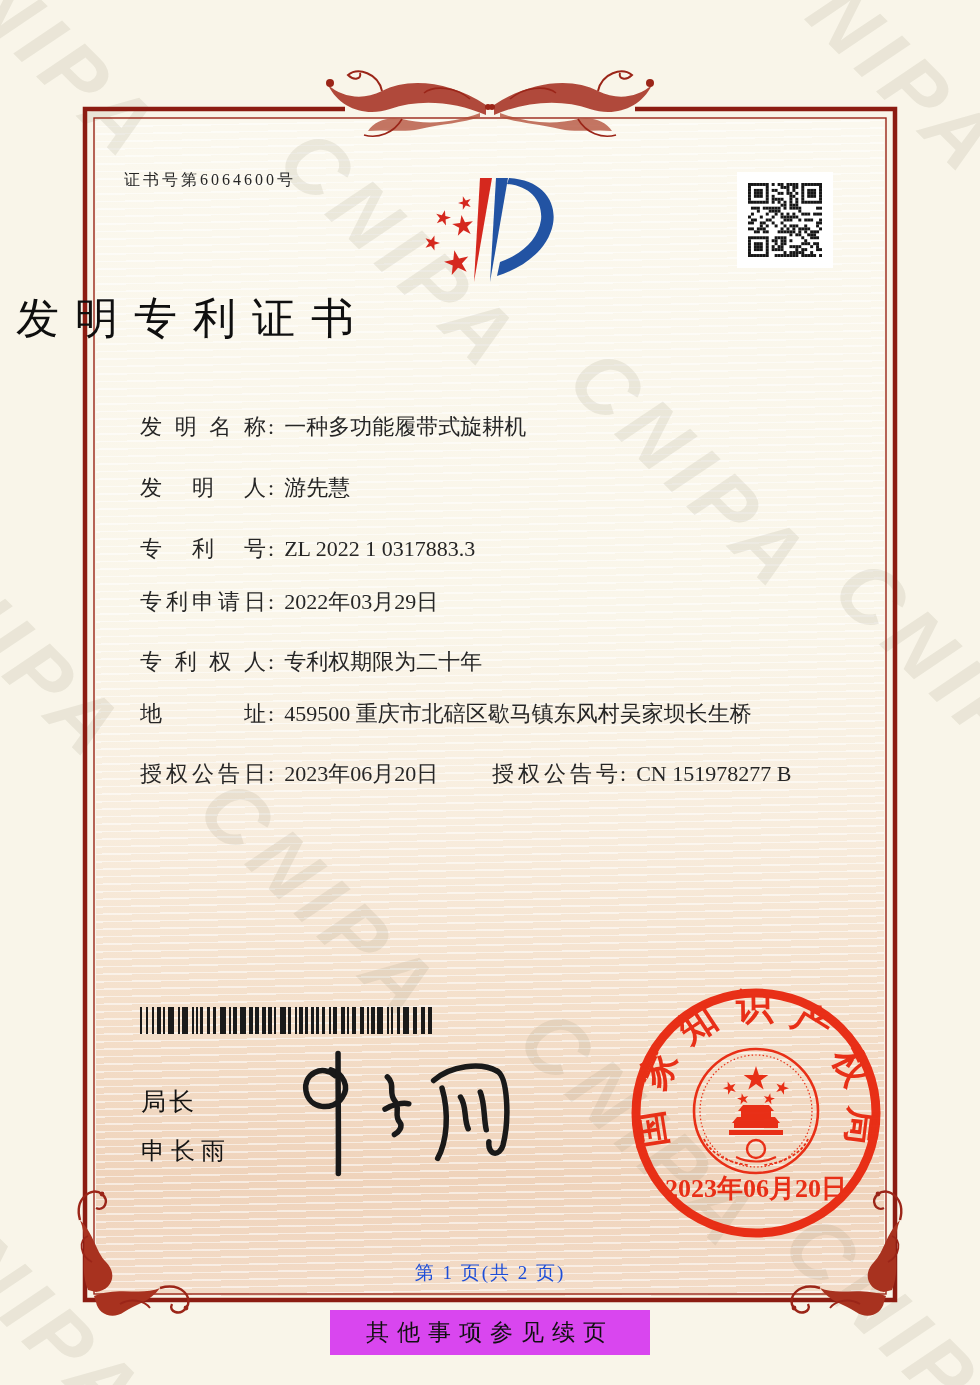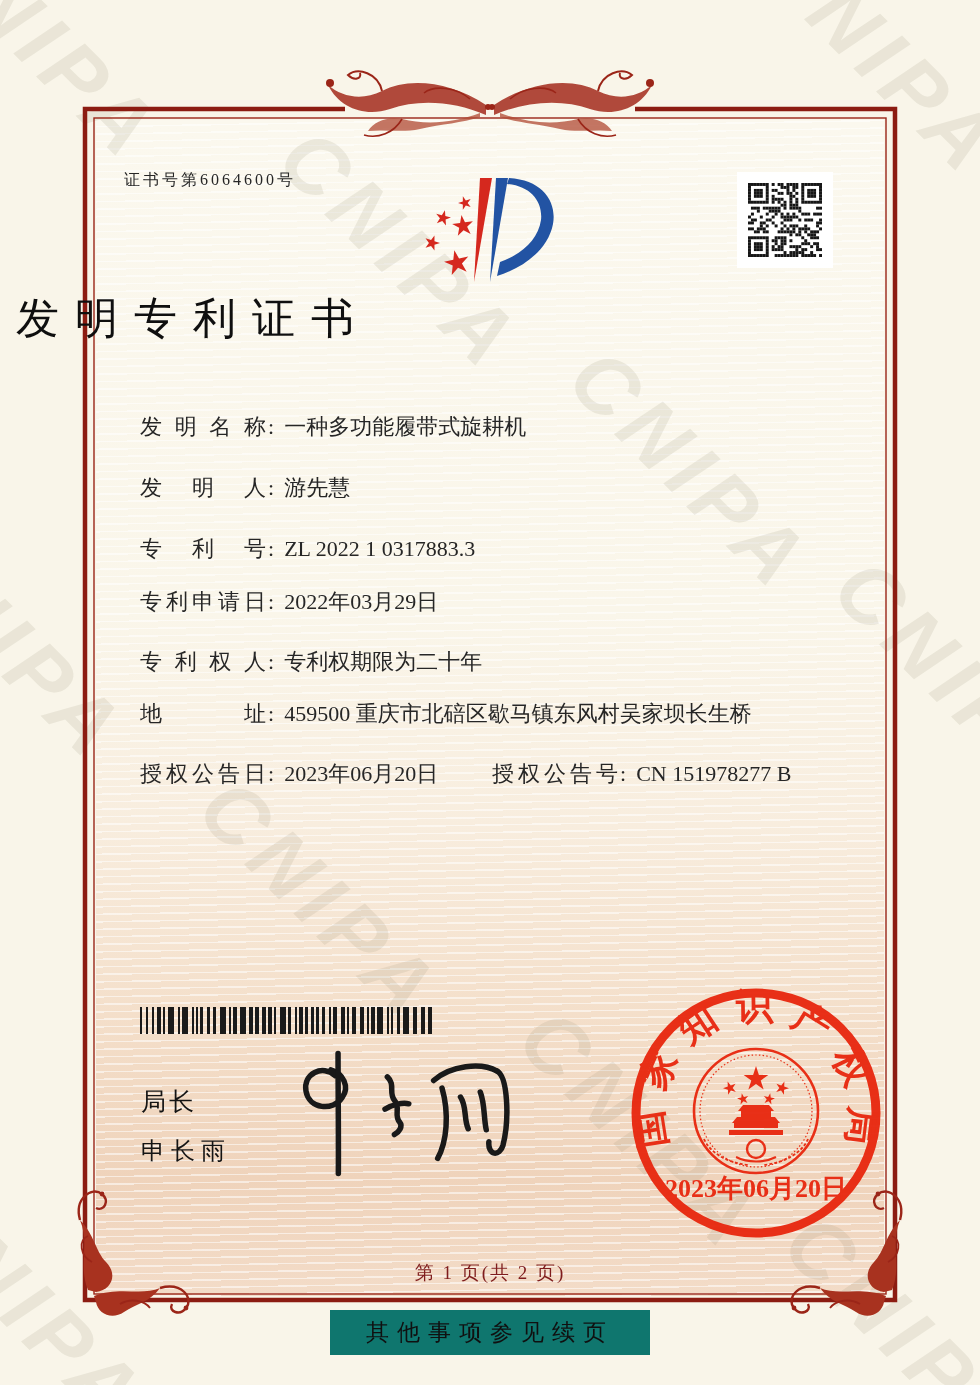--- a/index.html
+++ b/index.html
@@ -42,22 +42,22 @@
   .sig-title{position:absolute;left:141px;top:1085px;font-size:25px;letter-spacing:3px;color:#141414;
              font-family:Liberation Sans, sans-serif;z-index:3;}
   .sig-name{position:absolute;left:141px;top:1135px;font-size:24px;letter-spacing:6px;color:#141414;
             font-family:"Liberation Sans","DejaVu Sans",sans-serif;z-index:3;}
   .signature{position:absolute;left:285px;top:1038px;z-index:3;}
 
   .seal{position:absolute;left:618px;top:975px;z-index:4;opacity:0.94;}
   .seal text{font-family:"Liberation Serif","DejaVu Serif",serif;}
 
   .pageinfo{position:absolute;left:0;right:0;top:1260px;text-align:center;font-size:19px;
-            letter-spacing:2px;color:#7f1d1d;z-index:3;}
-  .contband{position:absolute;left:50%;top:1310px;transform:translateX(-50%);background:#0f766e;
+            letter-spacing:2px;color:#1d4ed8;z-index:3;}
+  .contband{position:absolute;left:50%;top:1310px;transform:translateX(-50%);background:#d946ef;
             padding:7px 36px;font-size:23px;letter-spacing:8px;color:#101010;z-index:3;white-space:nowrap;}
 </style>
 </head>
 <body>
 
 <div class="page">
 
   <div class="texture"></div>
 
   <div>

